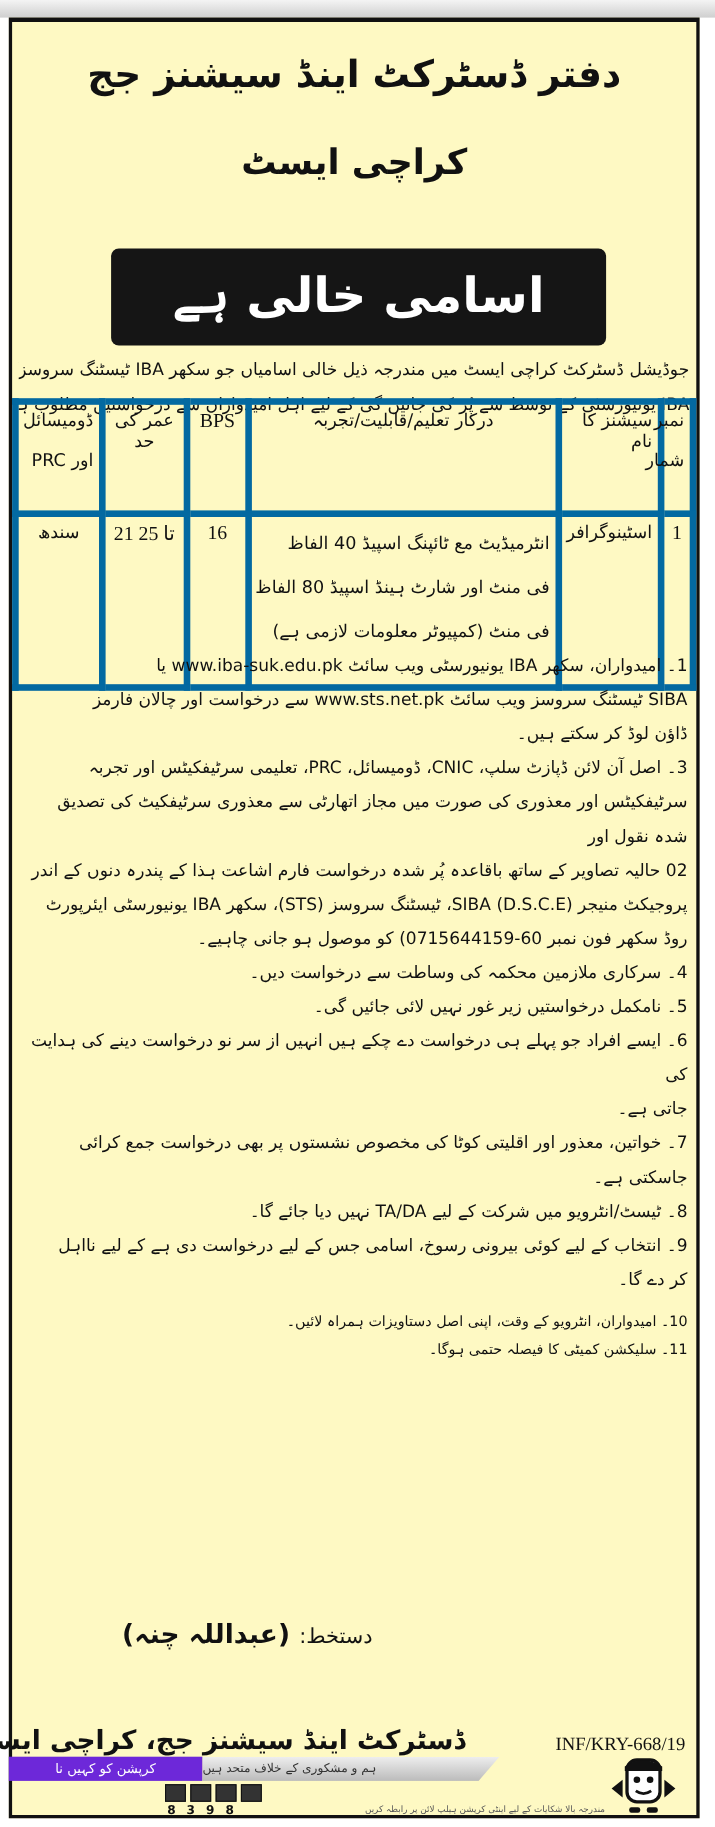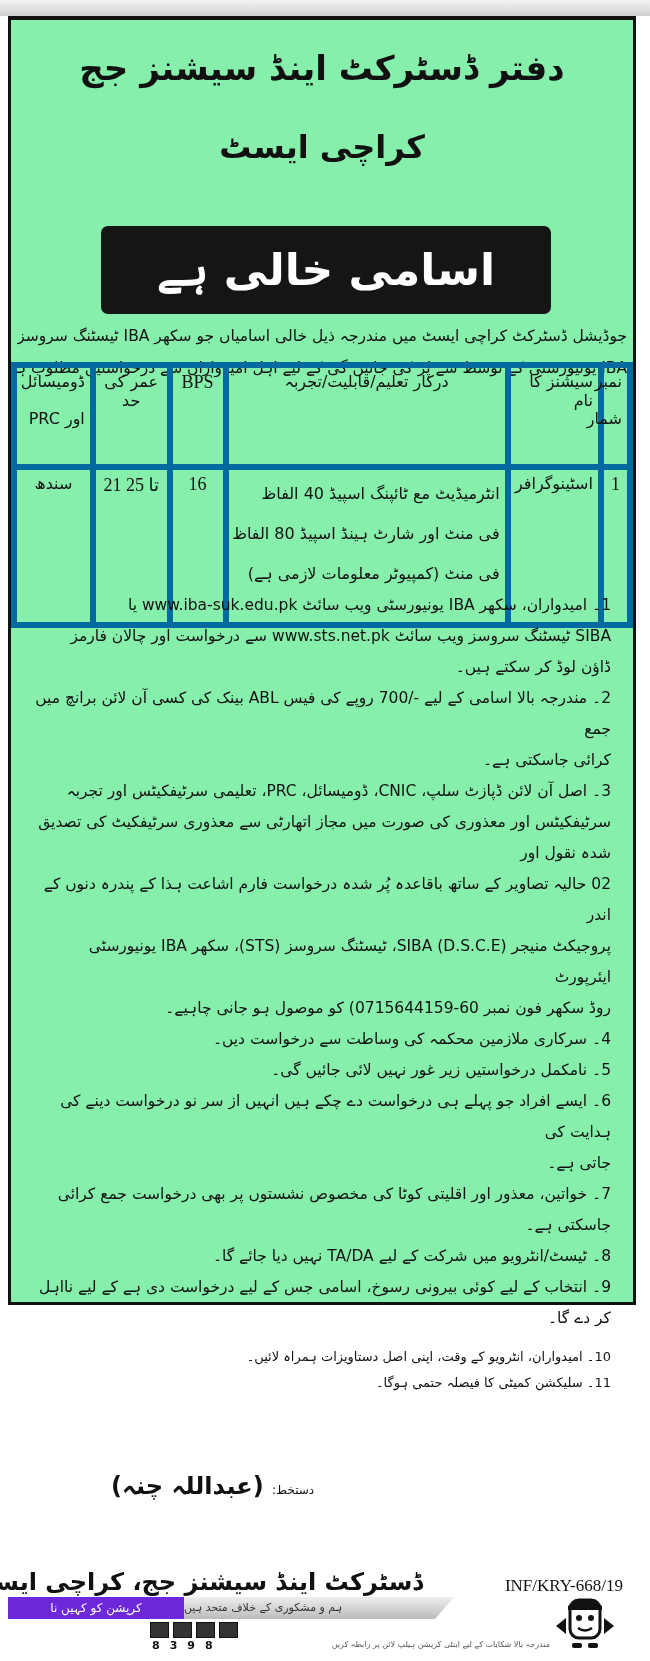--- a/index.html
+++ b/index.html
@@ -1,37 +1,37 @@
 <!DOCTYPE html>
 <html><head>
 <meta charset="utf-8">
 <style>
   html, body { margin: 0; padding: 0; background: #ffffff; }
   body { width: 650px; height: 1661px; position: relative; overflow: hidden; font-family: "DejaVu Sans", sans-serif; color: #111; }
   .topstrip { position: absolute; left: 0; top: 0; width: 650px; height: 16px; background: linear-gradient(#f4f4f4, #cfcfcf); }
-  .frame { position: absolute; left: 8px; top: 16px; width: 628px; height: 1289px; border: 3px solid #111; border-top-width: 4px; background: #86efac; box-sizing: border-box; }
+  .frame { position: absolute; left: 8px; top: 16px; width: 628px; height: 1637px; border: 3px solid #111; border-top-width: 4px; background: #fef9c3; box-sizing: border-box; }
   .urdu { direction: rtl; unicode-bidi: embed; font-family: "DejaVu Sans", sans-serif; }
   .h1 { position: absolute; left: 0; right: 0; top: 28px; text-align: center; font-size: 34px; font-weight: bold; letter-spacing: 1px; }
   .h2 { position: absolute; left: 0; right: 0; top: 108px; text-align: center; font-size: 32px; font-weight: bold; }
   .pill { position: absolute; left: 90px; width: 450px; top: 206px; height: 88px; background: #151515; border-radius: 7px; color: #fff; text-align: center; line-height: 88px; font-size: 44px; font-weight: bold; }
   .intro { position: absolute; left: 0; right: 0; top: 300px; padding: 0 6px; font-size: 15.5px; line-height: 32px; text-align: right; }
   .intro-line { white-space: nowrap; overflow: hidden; }
   table.vac { position: absolute; left: 0; top: 342px; width: 622px; border-collapse: collapse; table-layout: fixed; }
   table.vac td { border: 6px solid #0369a1; vertical-align: top; padding: 4px 5px; font-size: 16px; }
   table.vac tr.head td { height: 88px; }
   table.vac tr.body td { height: 144px; }
   .c-dom { width: 76px; } .c-age { width: 74px; } .c-bps { width: 54px; } .c-qual { width: 272px; } .c-post { width: 90px; } .c-sr { width: 28px; }
   .center { text-align: center; }
   .serif { font-family: "Liberation Serif", serif; }
   .qual-line { line-height: 40px; font-size: 16px; white-space: nowrap; }
-  .terms { position: absolute; left: 0; right: 0; top: 570px; padding: 0 22px; }
+  .terms { position: absolute; left: 0; right: 0; top: 570px; padding: 0 8px; }
   .term { font-size: 15.5px; line-height: 31px; text-align: right; }
   .term.sm { font-size: 13px; line-height: 26px; }
   .sig { position: absolute; left: 100px; top: 1452px; font-size: 24px; font-weight: bold; }
-  .sig-prefix { font-size: 12px; font-weight: normal; }
+  .sig-prefix { font-size: 19px; font-weight: normal; }
   .foot-title { position: absolute; right: 210px; top: 1548px; font-size: 24px; font-weight: bold; white-space: nowrap; }
   .ref { position: absolute; right: 10px; top: 1556px; font-family: "Liberation Serif", serif; font-size: 17px; }
   .banner-black { position: absolute; left: 8px; top: 1597px; width: 176px; height: 22px; background: #6d28d9; color: #fff; font-size: 12px; line-height: 22px; text-align: center; }
   .banner-gray { position: absolute; left: 184px; top: 1597px; width: 270px; height: 22px; background: linear-gradient(#eee, #bbb); color: #333; font-size: 11px; line-height: 22px; text-align: left; clip-path: polygon(0 0, 100% 0, 93% 100%, 0 100%); }
   .digits { position: absolute; left: 150px; top: 1622px; display: flex; gap: 4px; }
   .digit-box { width: 17px; height: 14px; background: #333; border: 1px solid #111; }
   .digit-labels { position: absolute; left: 152px; top: 1639px; display: flex; gap: 10px; font-size: 11px; font-weight: bold; }
   .small-print { position: absolute; left: 12px; right: 100px; top: 1640px; font-size: 8px; color: #555; text-align: right; white-space: nowrap; overflow: hidden; }
   .mascot { position: absolute; left: 548px; top: 1596px; width: 70px; height: 56px; }
 </style>
@@ -88,24 +88,20 @@
       <td class="center serif" style="font-size:18px">1</td>
     </tr>
   </tbody>
     </table>
 
   <div class="terms urdu">
     <div>
       <div class="term">1۔ امیدواران، سکھر IBA یونیورسٹی ویب سائٹ www.iba-suk.edu.pk یا</div>
       <div class="term">SIBA ٹیسٹنگ سروسز ویب سائٹ www.sts.net.pk سے درخواست اور چالان فارمز</div>
       <div class="term">ڈاؤن لوڈ کر سکتے ہیں۔</div>
-    </div>
-    <div>
-      <div class="term">2۔ مندرجہ بالا اسامی کے لیے -/700 روپے کی فیس ABL بینک کی کسی آن لائن برانچ میں جمع</div>
-      <div class="term">کرائی جاسکتی ہے۔</div>
     </div>
     <div>
       <div class="term">3۔ اصل آن لائن ڈپازٹ سلپ، CNIC، ڈومیسائل، PRC، تعلیمی سرٹیفکیٹس اور تجربہ</div>
       <div class="term">سرٹیفکیٹس اور معذوری کی صورت میں مجاز اتھارٹی سے معذوری سرٹیفکیٹ کی تصدیق شدہ نقول اور</div>
       <div class="term">02 حالیہ تصاویر کے ساتھ باقاعدہ پُر شدہ درخواست فارم اشاعت ہذا کے پندرہ دنوں کے اندر</div>
       <div class="term">پروجیکٹ منیجر SIBA (D.S.C.E)، ٹیسٹنگ سروسز (STS)، سکھر IBA یونیورسٹی ایئرپورٹ</div>
       <div class="term">روڈ سکھر فون نمبر 60-0715644159) کو موصول ہو جانی چاہیے۔</div>
     </div>
     <div>
       <div class="term">4۔ سرکاری ملازمین محکمہ کی وساطت سے درخواست دیں۔</div>

